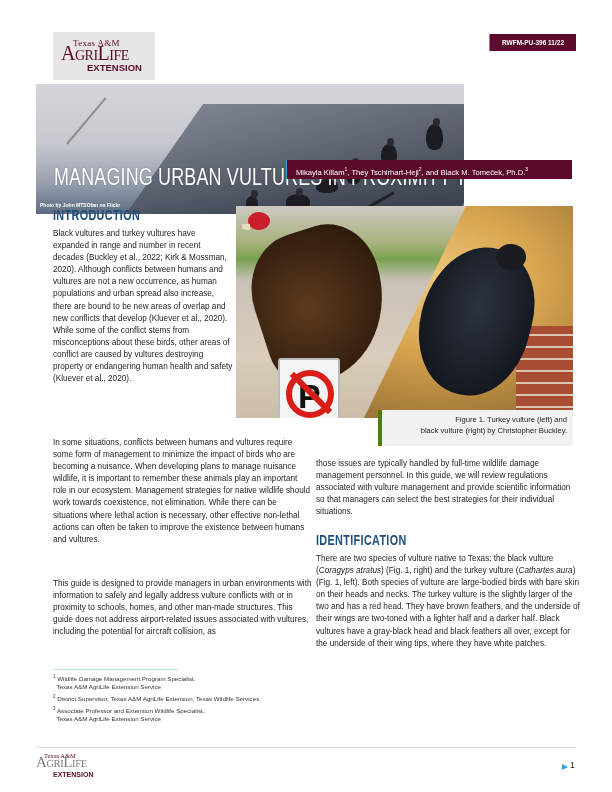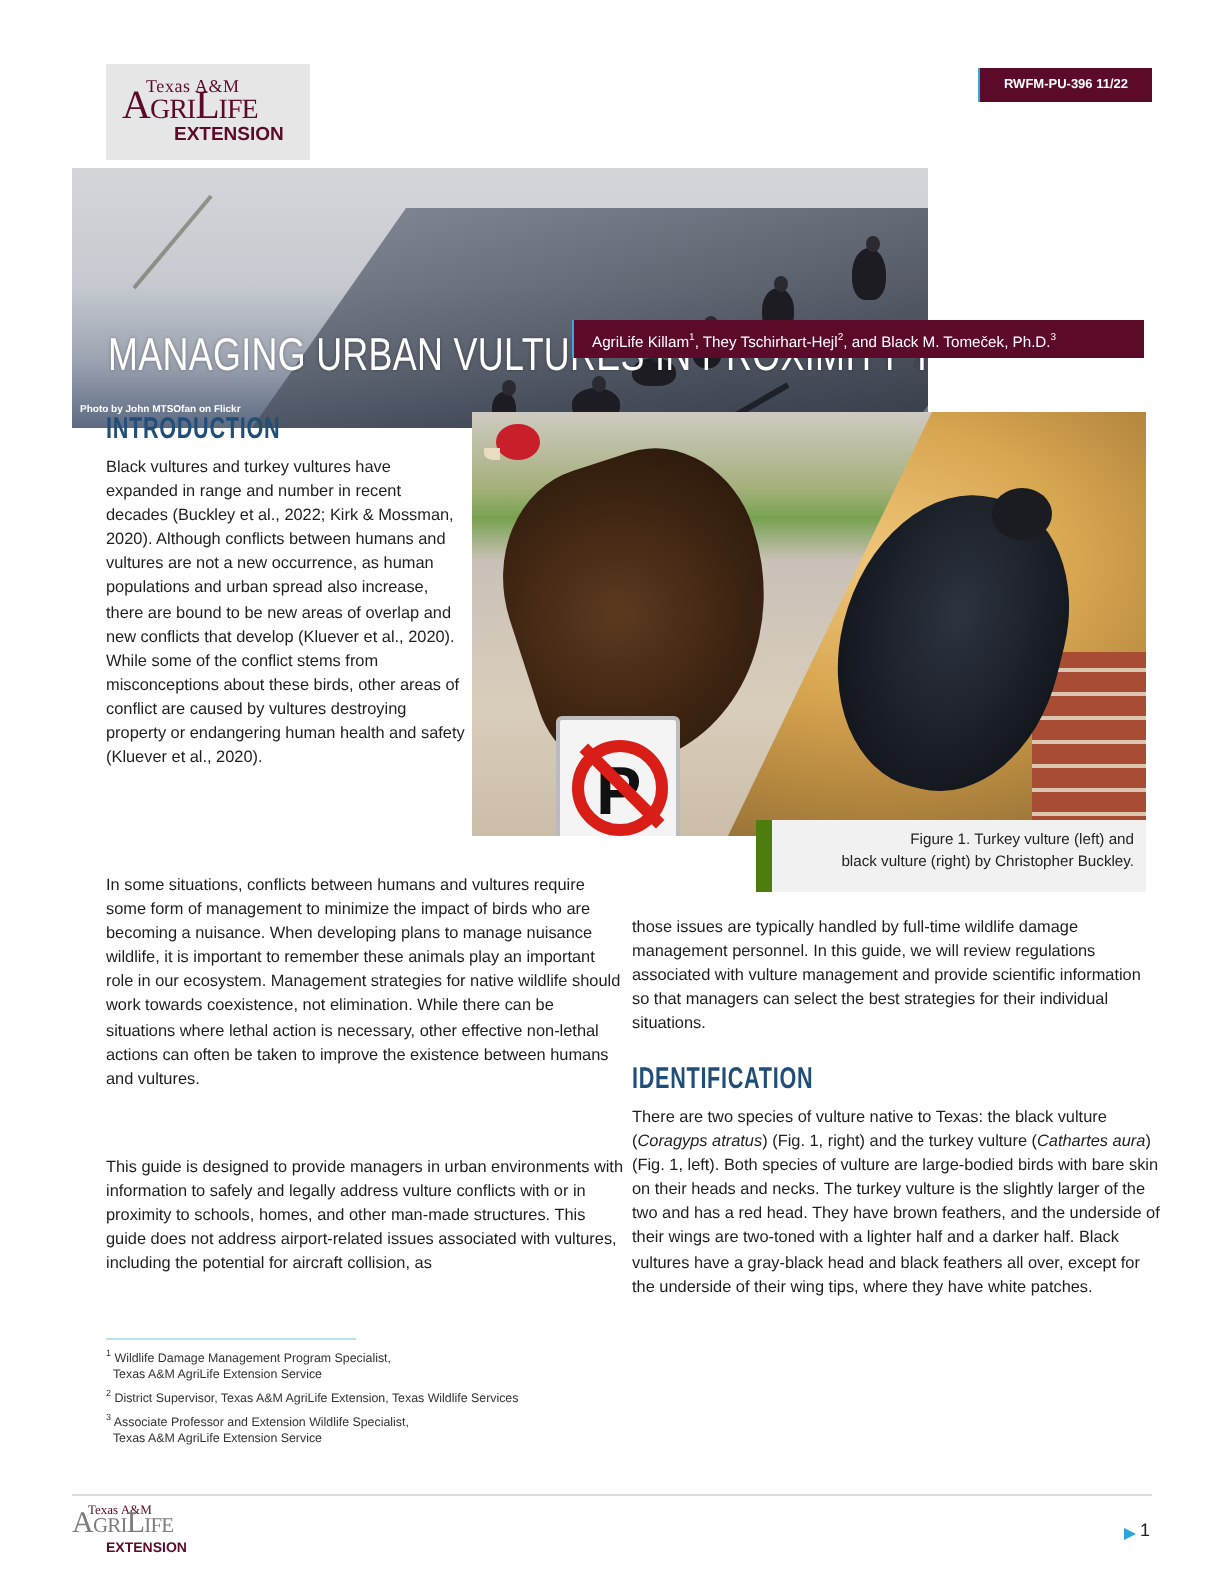--- a/index.html
+++ b/index.html
@@ -122,21 +122,21 @@
   .bv-head {
     position: absolute; left: 260px; top: 38px; width: 30px; height: 26px; background: #1a1c22; border-radius: 50%;
   }
   .bricks {
     position: absolute; left: 280px; top: 120px; width: 60px; height: 92px;
     background:
       repeating-linear-gradient(0deg, #a84c33 0 10px, #d8c6b0 10px 12px);
   }
   .caption-box {
     position: absolute; left: 378px; top: 410px; width: 195px; height: 36px;
-    background: #f1f1f1; border-left: 8px solid #4d7c0f;
+    background: #f1f1f1; border-left: 4px solid #4d7c0f;
   }
   .caption {
     position: absolute; right: 6px; top: 4px; font-size: 7.6px; line-height: 11px; text-align: right; color: #222; white-space: nowrap;
   }
 
   
   .fn-rule { position: absolute; left: 53px; top: 669px; width: 125px; height: 1px; background: #b9e3f2; }
   .footnote {
     position: absolute; left: 53px; font-size: 6.2px; line-height: 8px; color: #333;
   }
@@ -177,21 +177,21 @@
   <div class="logo">
     <span class="l1">Texas A&amp;M</span>
     <span class="l2"><span>A</span><small>GRI</small><span>L</span><small>IFE</small></span>
     <span class="l3">EXTENSION</span>
   </div>
 </div>
 
 <div class="pub-tag">RWFM-PU-396   11/22</div>
 
 <div class="authors">
-  <span>AgriLife Killam</span><sup>1</sup><span>, </span><span>They Tschirhart-Hejl</span><sup>2</sup><span>, and </span><span>Black M. Tomeček, Ph.D.</span><sup>3</sup>
+  <span>Mikayla Killam</span><sup>1</sup><span>, </span><span>They Tschirhart-Hejl</span><sup>2</sup><span>, and </span><span>Black M. Tomeček, Ph.D.</span><sup>3</sup>
 </div>
 
 <h2 class="section" style="left:53px; top:206px;">INTRODUCTION</h2>
 <p class="para" style="left:53px; top:228px; width:180px;">Black vultures and turkey vultures have expanded in range and number in recent decades (Buckley et al., 2022; Kirk &amp; Mossman, 2020). Although conflicts between humans and vultures are not a new occurrence, as human populations and urban spread also increase, there are bound to be new areas of overlap and new conflicts that develop (Kluever et al., 2020). While some of the conflict stems from misconceptions about these birds, other areas of conflict are caused by vultures destroying property or endangering human health and safety (Kluever et al., 2020).</p>
 <p class="para" style="left:53px; top:437px; width:258px;">In some situations, conflicts between humans and vultures require some form of management to minimize the impact of birds who are becoming a nuisance. When developing plans to manage nuisance wildlife, it is important to remember these animals play an important role in our ecosystem. Management strategies for native wildlife should work towards coexistence, not elimination. While there can be situations where lethal action is necessary, other effective non-lethal actions can often be taken to improve the existence between humans and vultures.</p>
 <p class="para" style="left:53px; top:578px; width:260px;">This guide is designed to provide managers in urban environments with information to safely and legally address vulture conflicts with or in proximity to schools, homes, and other man-made structures. This guide does not address airport-related issues associated with vultures, including the potential for aircraft collision, as</p>
 
 <div class="figure">
   <div class="fig-left"></div>
   <div class="tv-body"></div>

